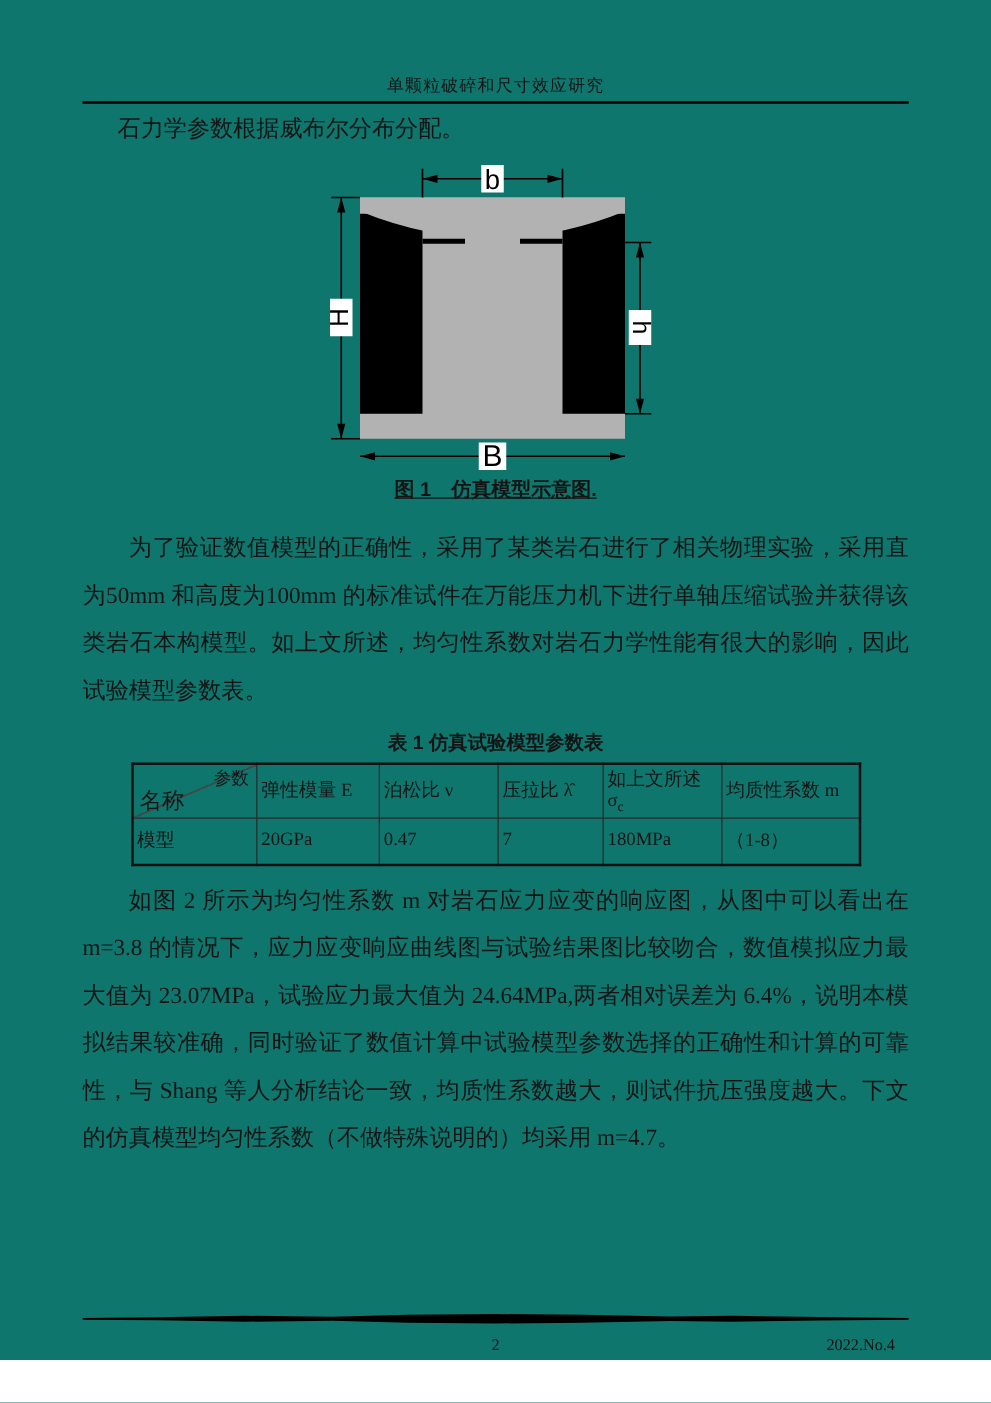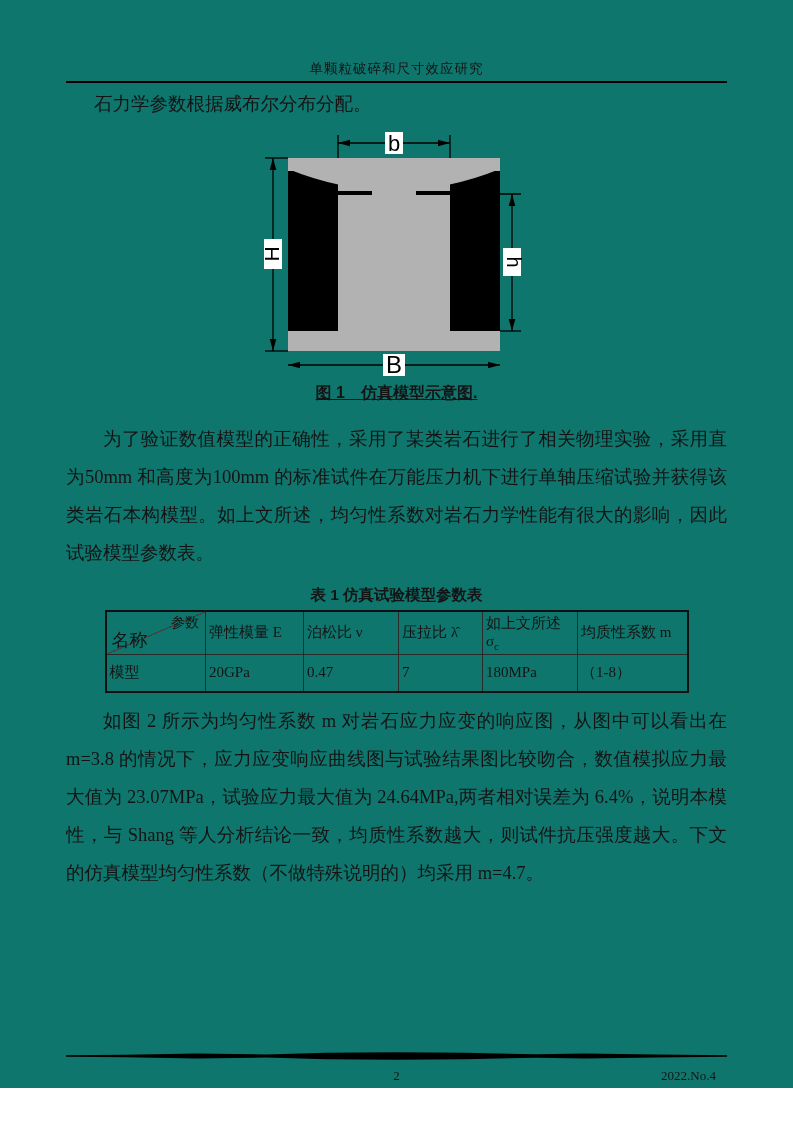--- a/index.html
+++ b/index.html
@@ -188,20 +188,21 @@
         <td>180MPa</td>
         <td>（1-8）</td>
       </tr>
     </tbody>
       </table>
 
     <div class="para second">
       <div class="bline just indent">如图 2 所示为均匀性系数 m 对岩石应力应变的响应图，从图中可以看出在</div>
       <div class="bline just">m=3.8 的情况下，应力应变响应曲线图与试验结果图比较吻合，数值模拟应力最</div>
       <div class="bline just">大值为 23.07MPa，试验应力最大值为 24.64MPa,两者相对误差为 6.4%，说明本模</div>
+      <div class="bline just">拟结果较准确，同时验证了数值计算中试验模型参数选择的正确性和计算的可靠</div>
       <div class="bline just">性，与 Shang 等人分析结论一致，均质性系数越大，则试件抗压强度越大。下文</div>
       <div class="bline">的仿真模型均匀性系数（不做特殊说明的）均采用 m=4.7。</div>
     </div>
   </div>
 
   <div class="footer">
     <svg width="661" height="10" viewBox="0 0 661 10">
       <polygon fill="#000" points="
         0,4.3 60,3.8 130,2.6 200,3.4 260,1.8 330,1.2 400,1.8 470,3.2 520,2.6 590,3.6 661,4.3
         661,5.7 590,6.4 520,7.4 470,6.8 400,8.2 330,8.8 260,8.2 200,6.6 130,7.4 60,6.2 0,5.7"></polygon>

